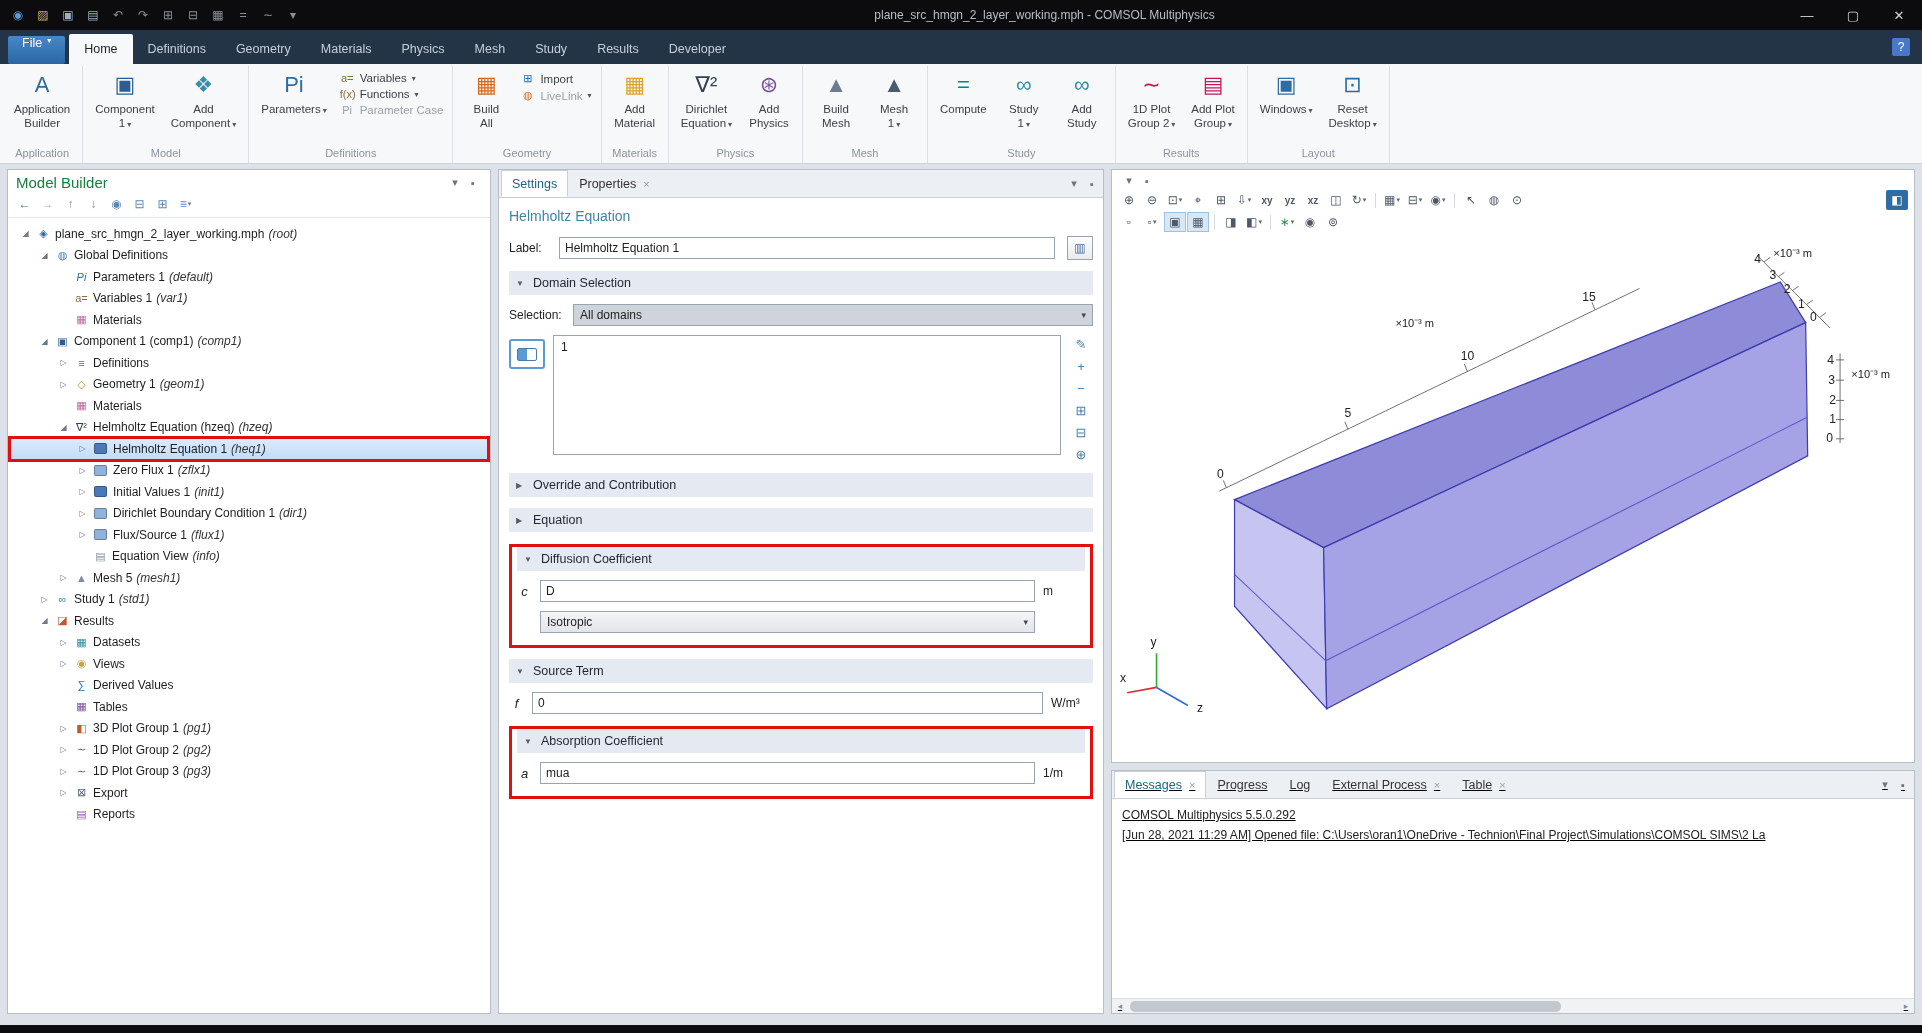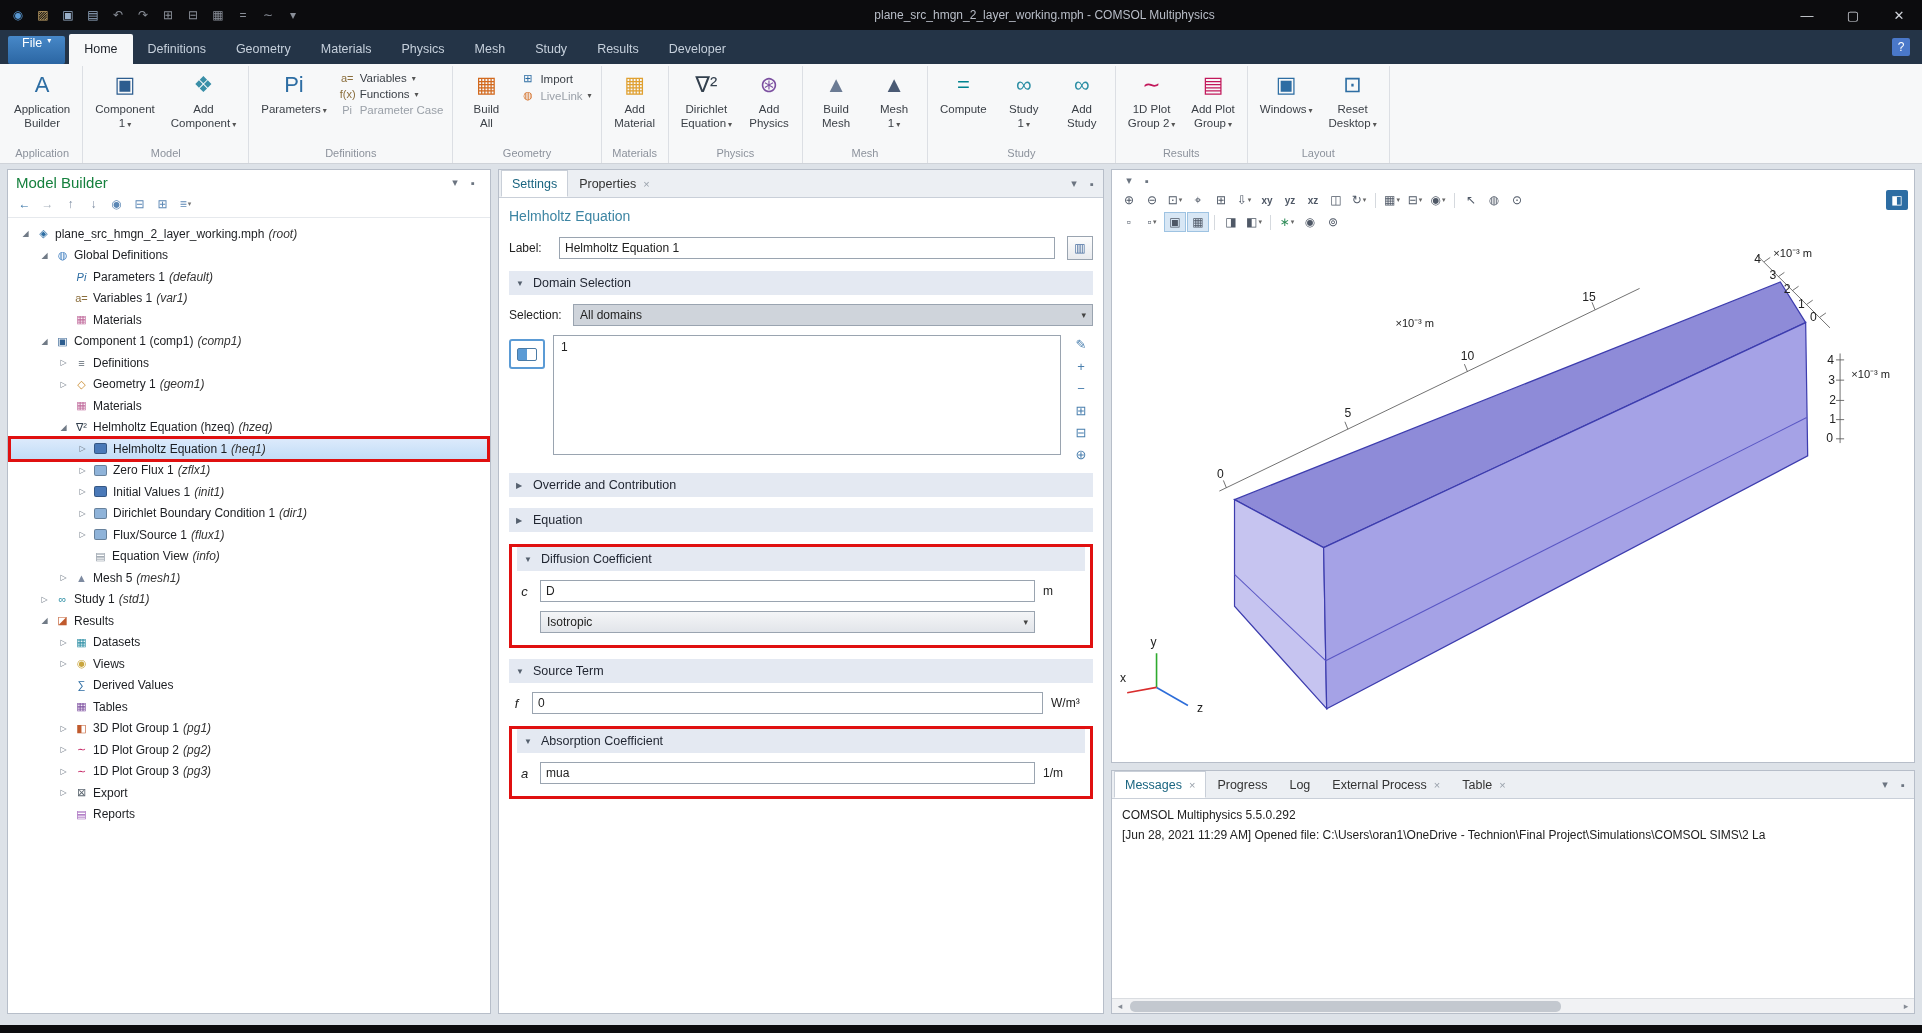--- a/index.html
+++ b/index.html
@@ -40,21 +40,21 @@
   .rsmall.disabled{color:#9aa0a8;}
   .rgroup-name{height:17px;font-size:11px;color:#8c929c;text-align:center;padding-top:1px;}
 
   
   .main{flex:1;display:flex;gap:7px;padding:5px 7px 11px;background:#dde2e8;min-height:0;}
   .panel{background:#fff;border:1px solid #b7bec9;display:flex;flex-direction:column;min-height:0;min-width:0;}
   .left-panel{width:484px;}
   .center-panel{width:606px;}
   .right-col{flex:1;display:flex;flex-direction:column;gap:7px;min-width:0;}
   .graphics-panel{height:594px;}
-  .messages-panel{flex:1;}
+  .messages-panel{flex:1;text-decoration:underline;}
   .panel-title-row{display:flex;align-items:center;padding:4px 8px 2px;}
   .panel-title{color:#15803d;font-size:15px;flex:1;}
   .mini{color:#6b7480;font-size:11px;width:18px;text-align:center;}
 
   
   .mb-toolbar{display:flex;gap:2px;padding:2px 6px 4px;border-bottom:1px solid #e6e9ed;}
   .tool-ic{width:21px;height:18px;font-size:12px;display:flex;align-items:center;justify-content:center;}
   .tool-ic .dd{font-size:7px;margin-left:1px;color:#777;}
   .tree{flex:1;overflow:hidden;padding:5px 2px;font-size:12px;color:#1c1e22;}
   .trow{display:flex;align-items:center;height:21.5px;white-space:nowrap;border:1px solid transparent;}

